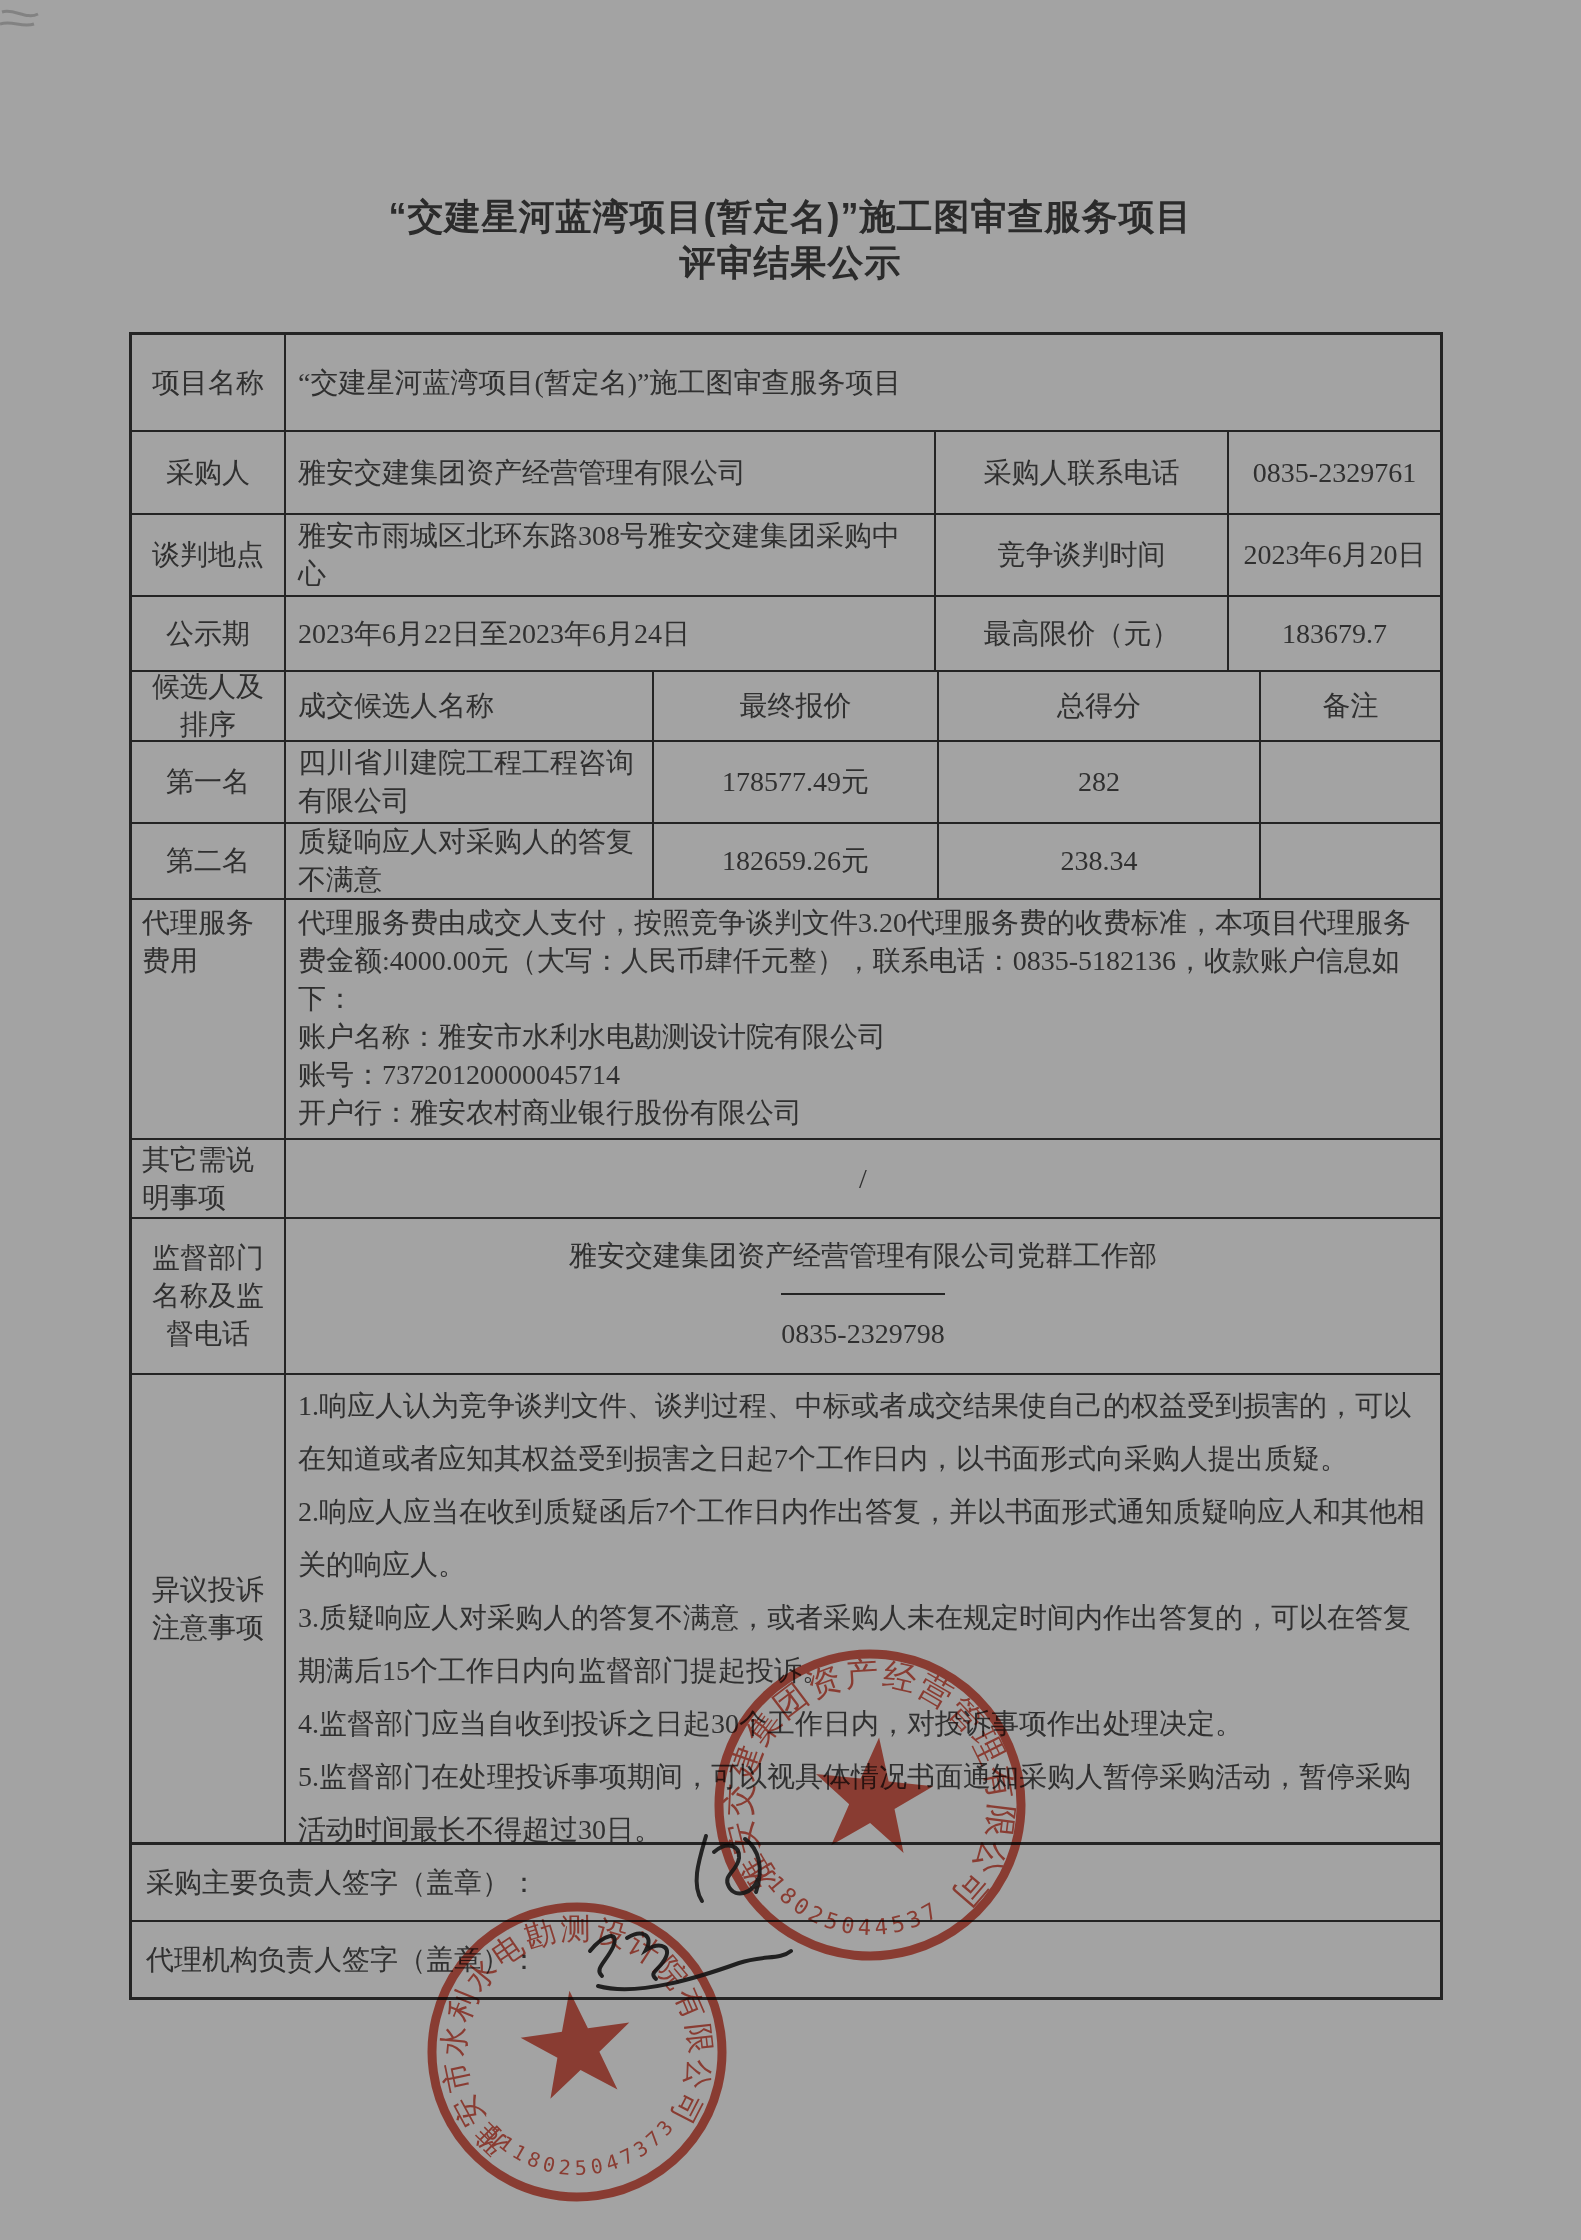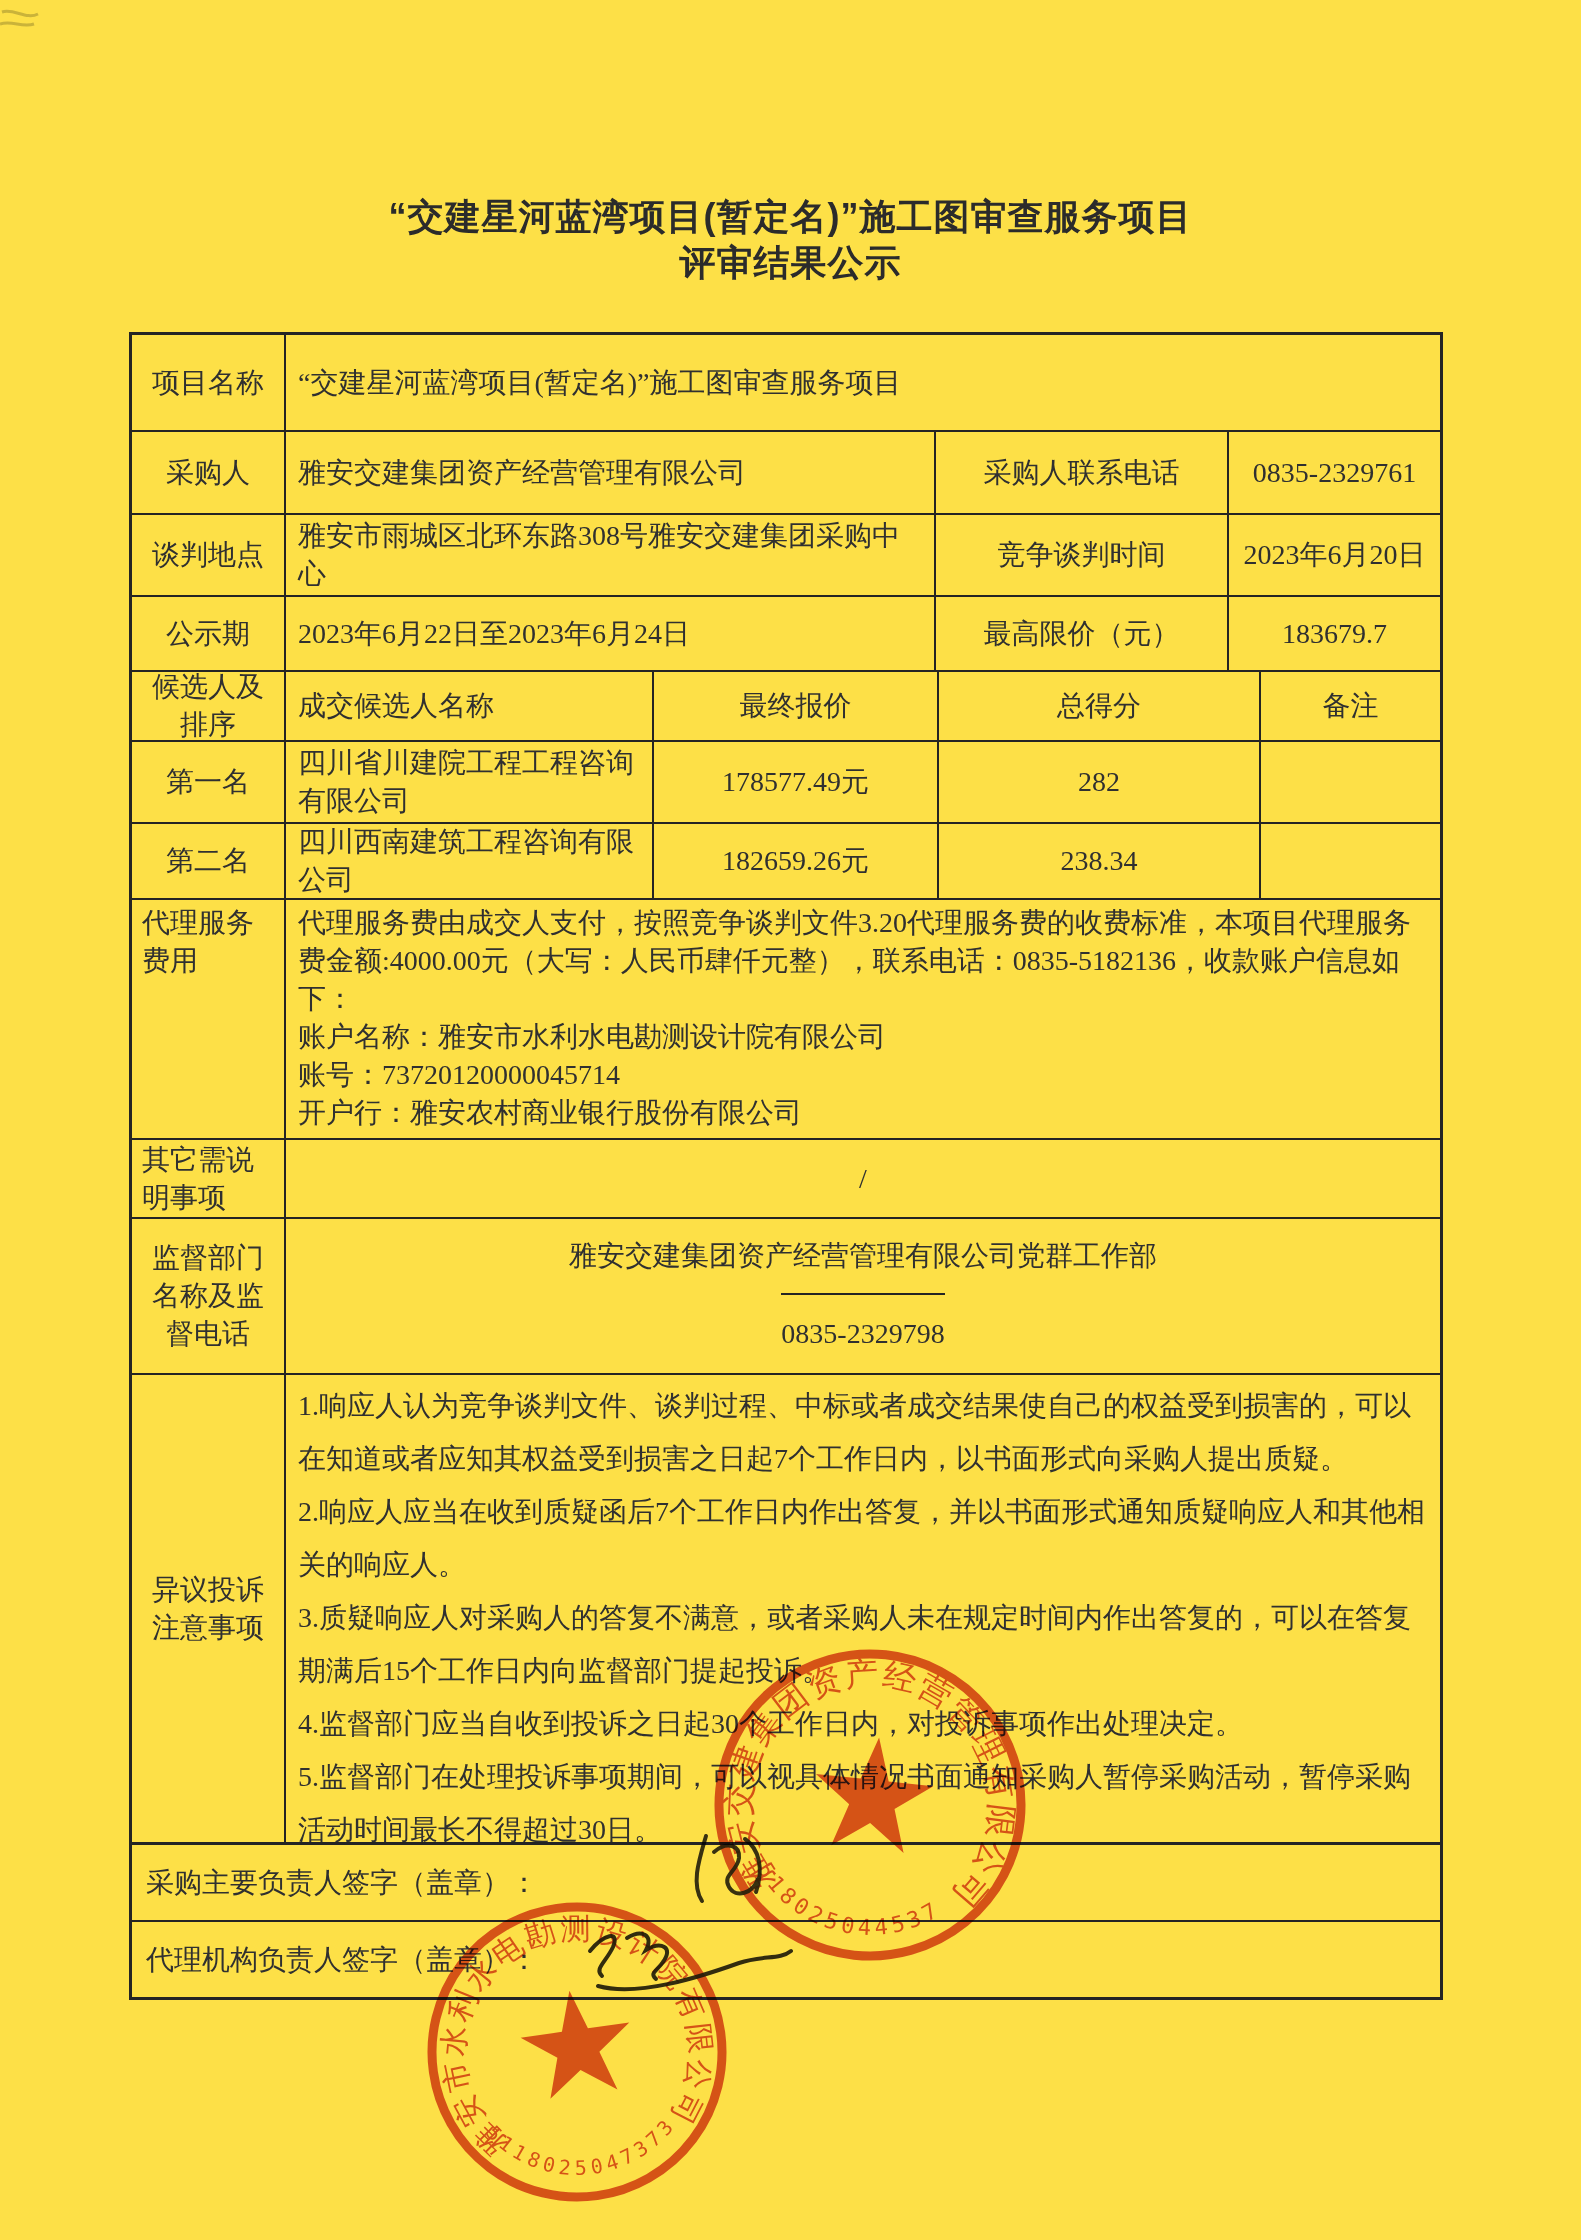--- a/index.html
+++ b/index.html
@@ -1,20 +1,20 @@
 <!DOCTYPE html>
 <html><head>
 <meta charset="utf-8">
 <style>
   html,body{margin:0;padding:0;background:#e8e8e8;}
   .page{
     position:relative;
     width:1581px;height:2240px;
     margin:0 auto;
-    background:#fde047;
+    background:#a3a3a3;
     overflow:hidden;
     font-family:"Liberation Serif","DejaVu Serif",serif;
     color:#303030;
   }
   
   .title{
     position:absolute;top:194px;left:0;width:100%;
     text-align:center;
     font-family:"Liberation Sans","DejaVu Sans",sans-serif;
     font-weight:bold;font-size:36px;line-height:46px;color:#2b2b2b;
@@ -114,21 +114,21 @@
     <div class="row h82">
       <div class="cell c-label">第一名</div>
       <div class="cell c-name">四川省川建院工程工程咨询有限公司</div>
       <div class="cell c-price">178577.49元</div>
       <div class="cell c-score">282</div>
       <div class="cell c-note"></div>
     </div>
 
     <div class="row h76">
       <div class="cell c-label">第二名</div>
-      <div class="cell c-name">四川西南建筑工程咨询有限公司</div>
+      <div class="cell c-name">质疑响应人对采购人的答复不满意</div>
       <div class="cell c-price">182659.26元</div>
       <div class="cell c-score">238.34</div>
       <div class="cell c-note"></div>
     </div>
 
     <div class="row h240">
       <div class="cell c-label left v-center-col">代理服务费用</div>
       <div class="cell c-wide v-center-col para" style="justify-content:center;">
         <div>代理服务费由成交人支付，按照竞争谈判文件3.20代理服务费的收费标准，本项目代理服务费金额:4000.00元（大写：人民币肆仟元整），联系电话：0835-5182136，收款账户信息如下：</div>
         <div>账户名称：雅安市水利水电勘测设计院有限公司</div>

